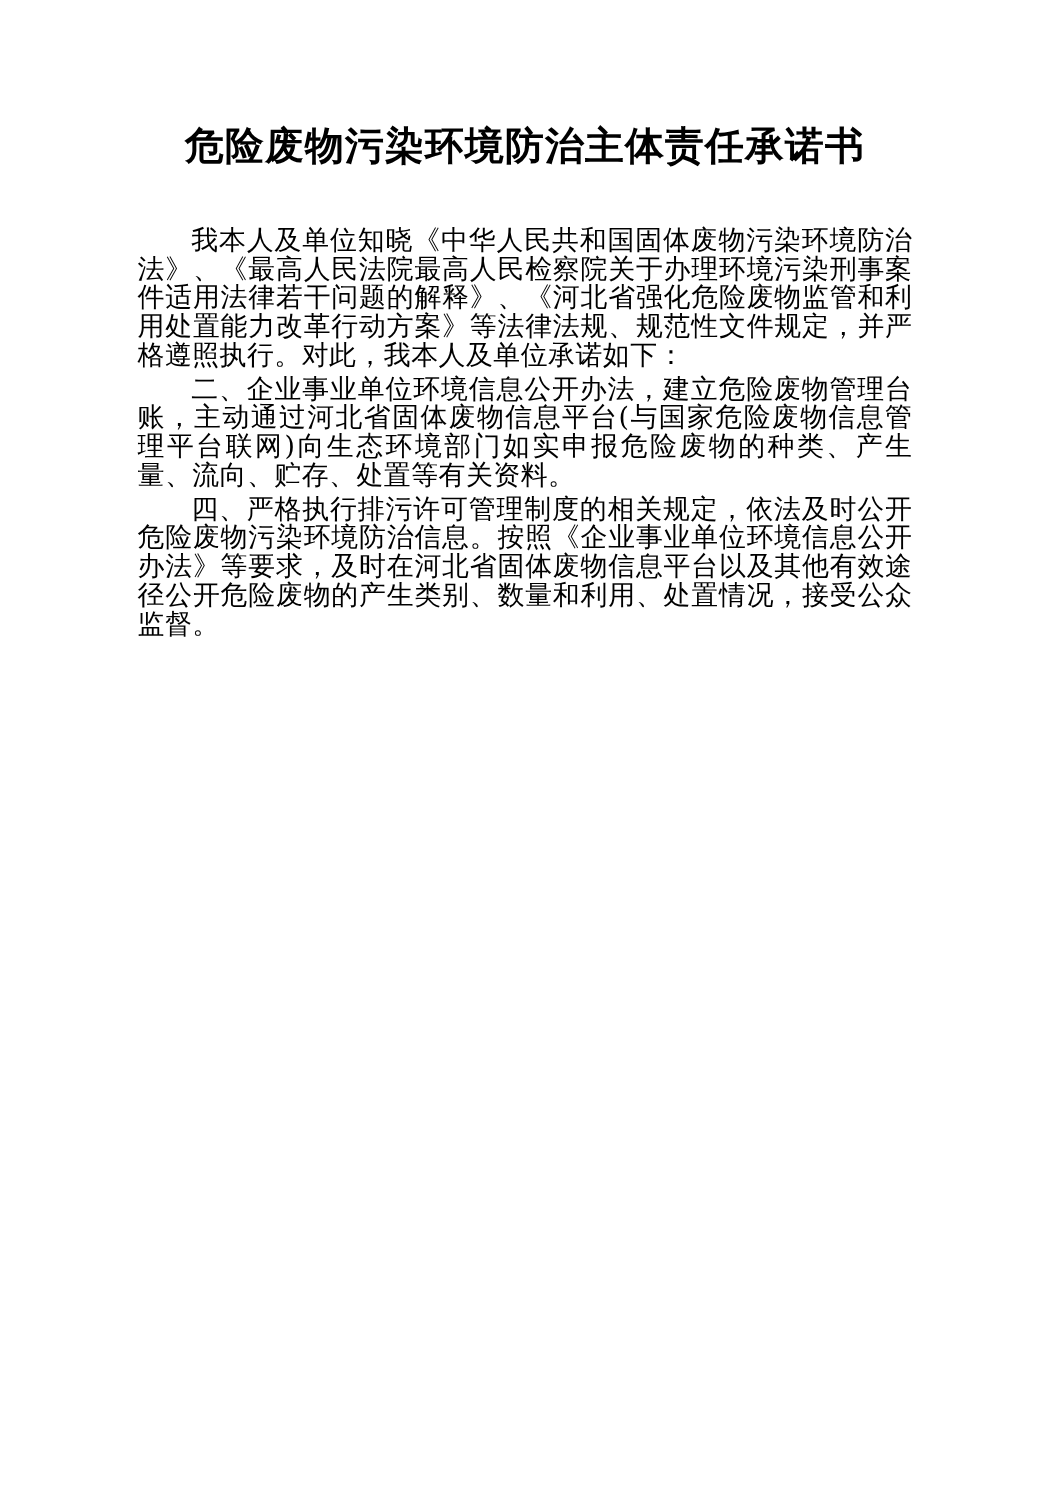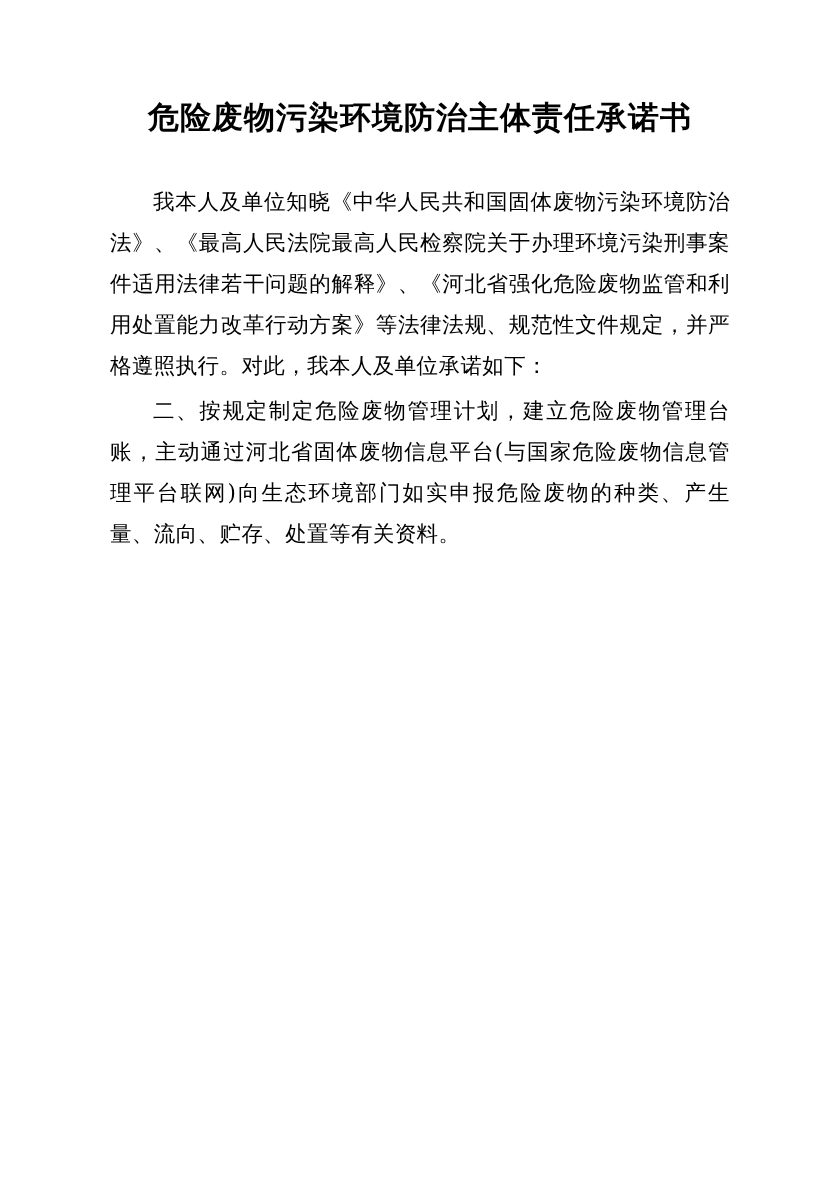--- a/index.html
+++ b/index.html
@@ -31,33 +31,34 @@
     letter-spacing: 1px;
     font-family: "DejaVu Sans", "Liberation Sans", sans-serif;
     line-height: 1.4;
   }
   .body-copy {
     margin-top: 42px;
   }
   .para {
     margin: 0 0 4px 0;
     font-size: 21.5px;
-    line-height: 41px;
+    line-height: 23px;
     text-indent: 2em;
     text-align: justify;
     text-justify: inter-ideograph;
     letter-spacing: 0.4px;
     font-family: "DejaVu Serif", "Liberation Serif", serif;
   }
 </style>
 </head>
 <body>
 
 <div class="page">
 
   <h1 class="doc-title">危险废物污染环境防治主体责任承诺书</h1>
 
   <div class="body-copy">
     <p class="para">我本人及单位知晓《中华人民共和国固体废物污染环境防治法》、《最高人民法院最高人民检察院关于办理环境污染刑事案件适用法律若干问题的解释》、《河北省强化危险废物监管和利用处置能力改革行动方案》等法律法规、规范性文件规定，并严格遵照执行。对此，我本人及单位承诺如下：</p>
-    <p class="para">二、按规定制定危险废物管理计划，建立危险废物管理台账，主动通过河北省固体废物信息平台(与国家危险废物信息管理平台联网)向生态环境部门如实申报危险废物的种类、产生量、流向、贮存、处置等有关资料。</p>
+    <p class="para">二、企业事业单位环境信息公开办法，建立危险废物管理台账，主动通过河北省固体废物信息平台(与国家危险废物信息管理平台联网)向生态环境部门如实申报危险废物的种类、产生量、流向、贮存、处置等有关资料。</p>
+    <p class="para">四、严格执行排污许可管理制度的相关规定，依法及时公开危险废物污染环境防治信息。按照《企业事业单位环境信息公开办法》等要求，及时在河北省固体废物信息平台以及其他有效途径公开危险废物的产生类别、数量和利用、处置情况，接受公众监督。</p>
   </div>
 
 </div>
 
 </body></html>

